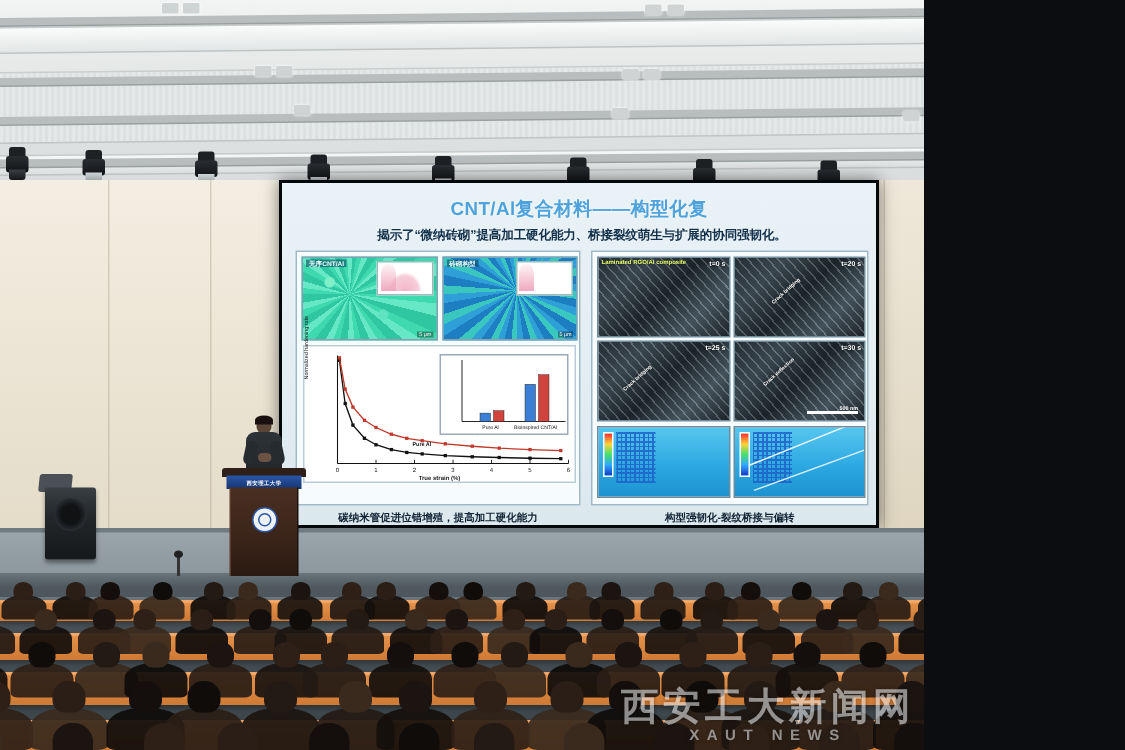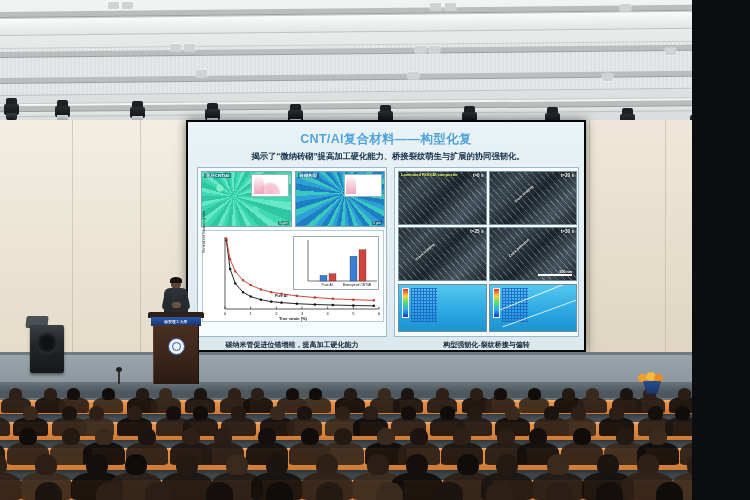--- a/index.html
+++ b/index.html
@@ -1,18 +1,18 @@
 <!DOCTYPE html>
 <html><head>
 <meta charset="utf-8">
 <style>
   * { margin:0; padding:0; box-sizing:border-box; }
   html,body { width:750px; height:500px; overflow:hidden; background:#0b0d10;
     font-family:"Liberation Sans","DejaVu Sans",sans-serif; }
-  #scene { position:relative; width:692px; height:500px; overflow:hidden; }
+  #scene { position:relative; width:616px; height:500px; overflow:hidden; }
 
   
   .ceiling { position:absolute; left:0; top:0; width:750px; height:128px;
     background:linear-gradient(180deg,#f2f3f3 0%,#e8eaea 30%,#dfe2e2 60%,#d9dcdc 100%); }
   .ceil-band { position:absolute; left:-40px; width:840px; background:#eef0f0;
     border-top:1px solid #c9cccc; border-bottom:1px solid #bfc3c3; }
   .ceil-b1 { top:14px; height:18px; transform:rotate(-0.6deg);
     background:linear-gradient(180deg,#fafbfb,#e3e6e6); }
   .ceil-b2 { top:44px; height:48px; transform:rotate(-0.6deg);
     background:repeating-linear-gradient(90deg,#e6e9e9 0 2px,#dde1e1 2px 4px); opacity:.95;}
@@ -696,15 +696,17 @@
         <div class="head" style="left: 436.429px; top: 100px; width: 27px; height: 26px; background: rgb(27, 20, 16);"></div>
         <div class="head" style="left: 485.857px; top: 100px; width: 27px; height: 26px; background: rgb(46, 32, 23);"></div>
         <div class="head" style="left: 546.286px; top: 100px; width: 27px; height: 26px; background: rgb(42, 30, 22);"></div>
         <div class="head" style="left: 595.714px; top: 100px; width: 27px; height: 26px; background: rgb(20, 15, 12);"></div>
         <div class="head" style="left: 656.143px; top: 100px; width: 27px; height: 26px; background: rgb(15, 12, 10);"></div>
         <div class="head" style="left: 716.571px; top: 100px; width: 27px; height: 26px; background: rgb(36, 26, 20);"></div>
       </div>
   </div>
 
   <div class="watermark">
+    <div class="wm-cn">西安工大新闻网</div>
+    <div class="wm-en">XAUT NEWS</div>
   </div>
 
 </div>
 
 </body></html>

